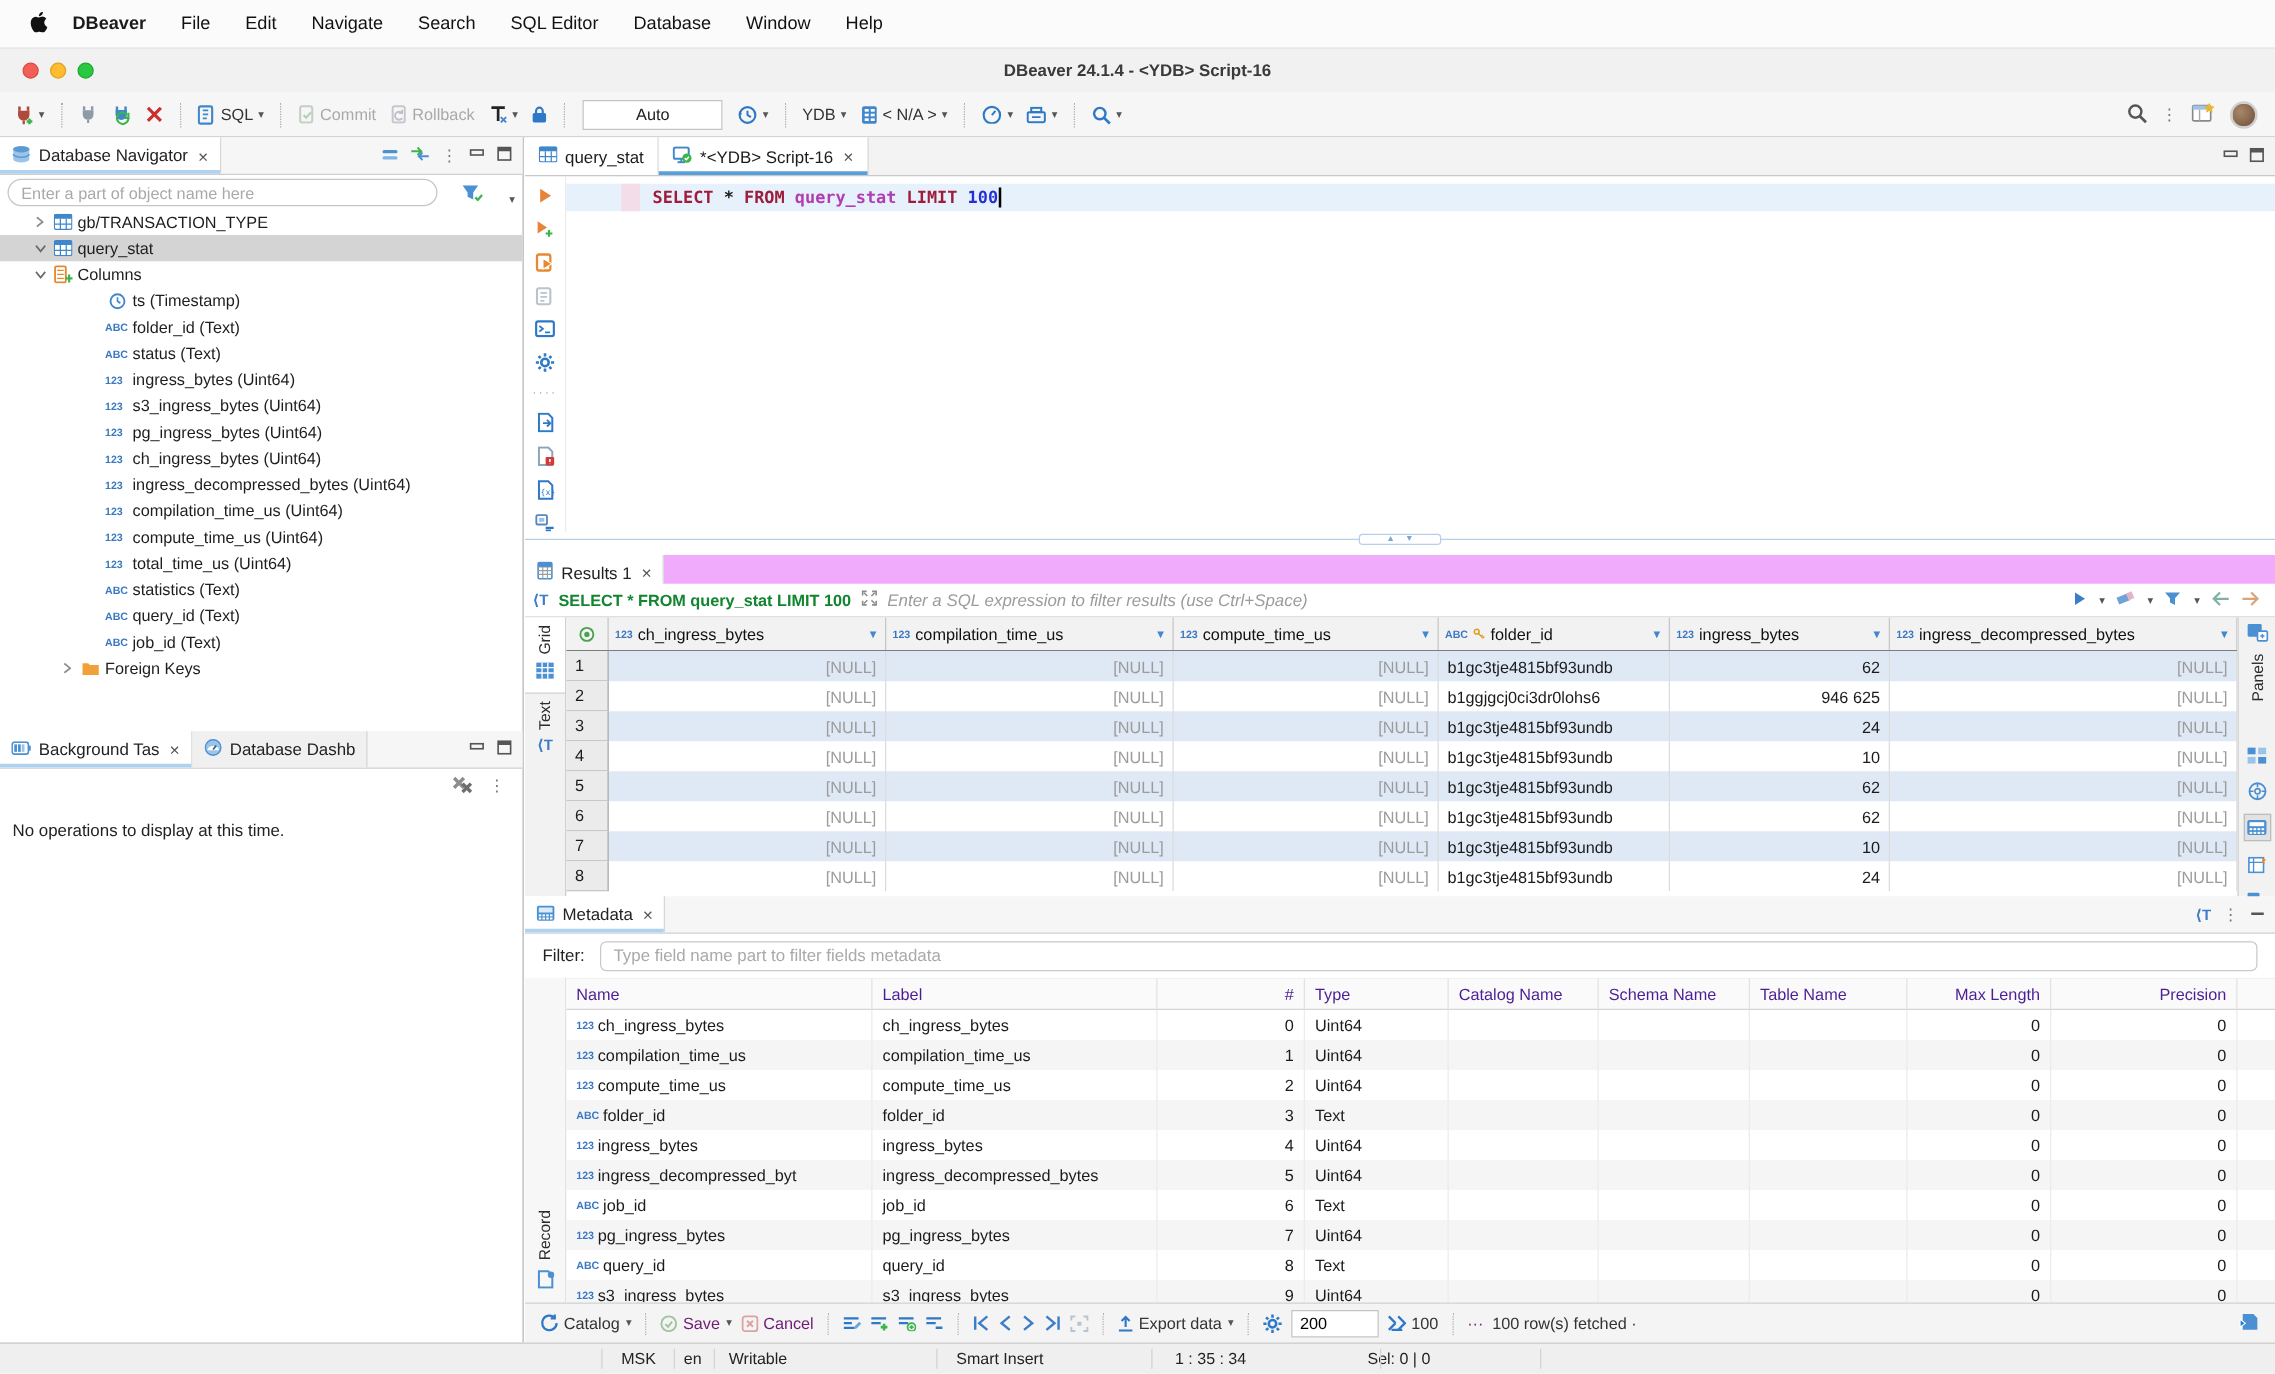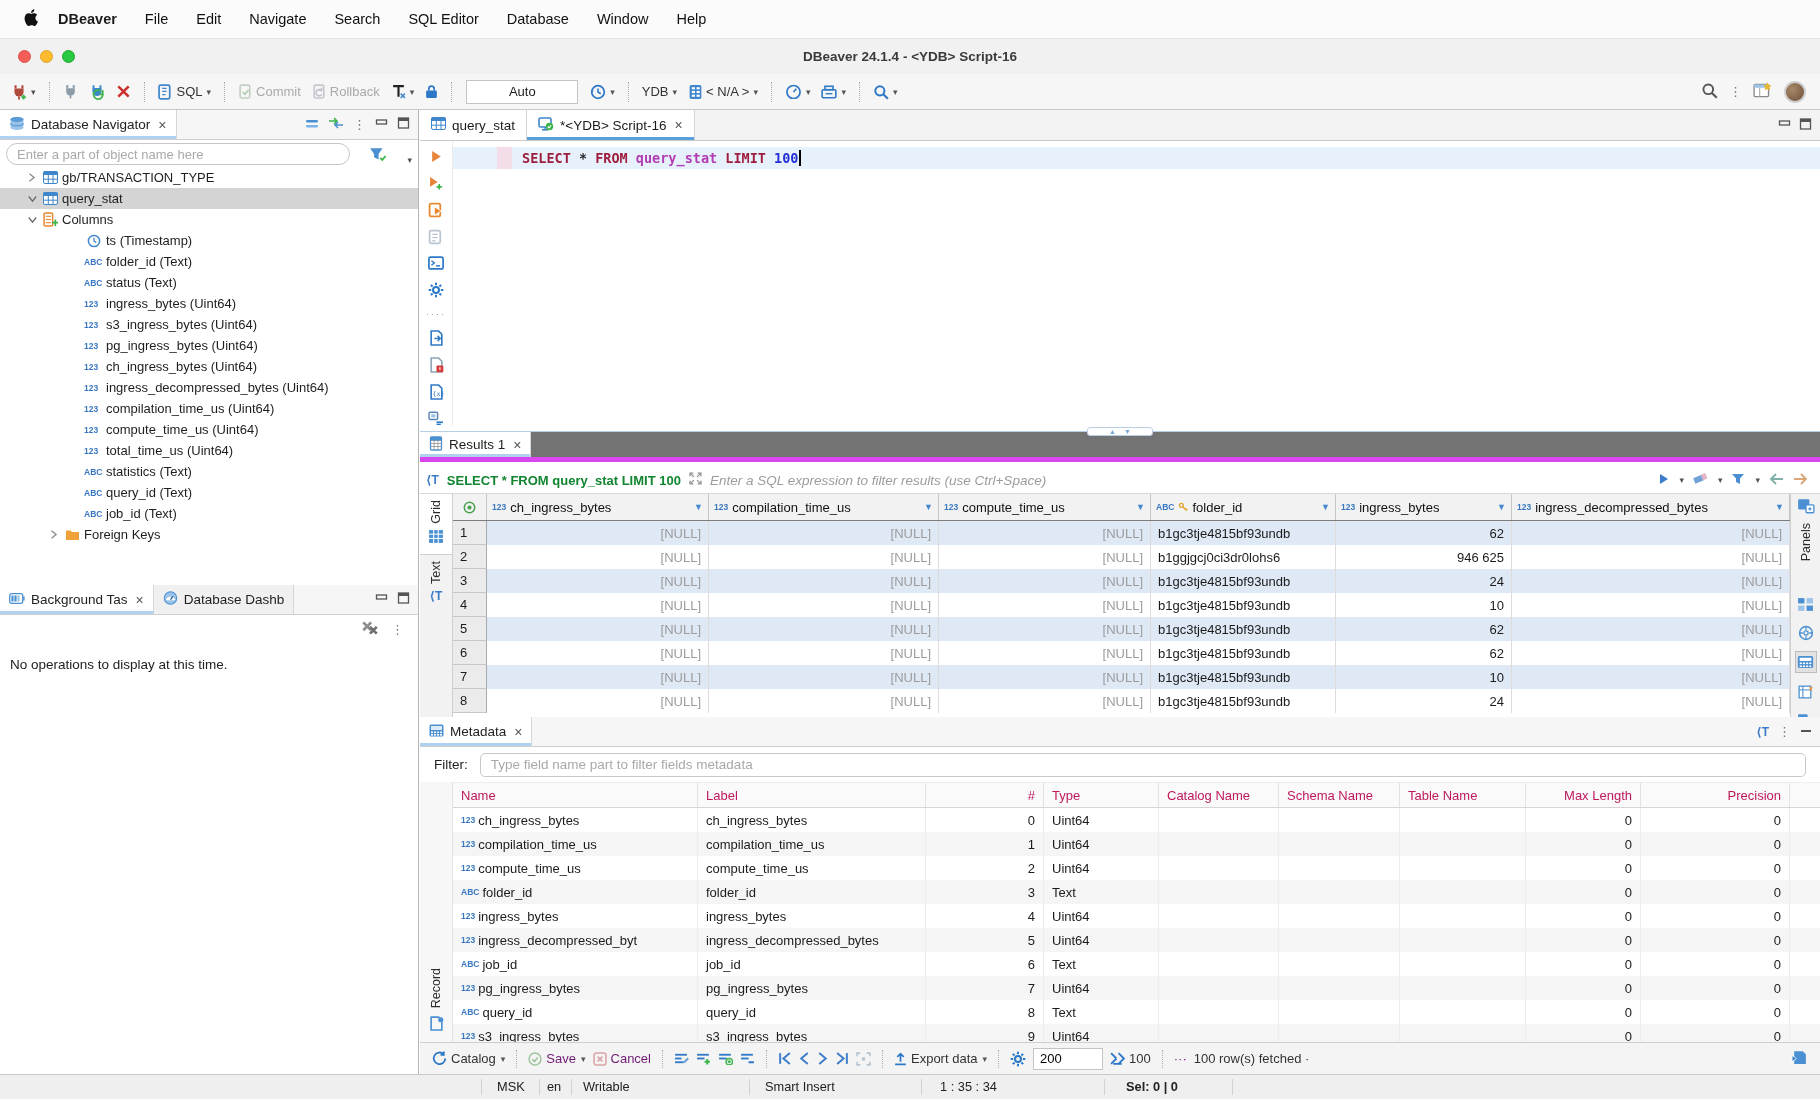--- a/index.html
+++ b/index.html
@@ -62,21 +62,21 @@
 .dotsep{color:#9a9a9a;font-size:9px;letter-spacing:2px}
 .codeline{position:absolute;left:33px;right:0;top:6px;height:22px;background:#e7f1fc;display:flex;align-items:center}
 .stmark{width:15px;height:22px;background:#f3dde9;margin-left:44px;flex:none}
 .code{font-family:"DejaVu Sans Mono","Liberation Mono",monospace;font-size:13.5px;font-weight:bold;margin-left:10px;display:flex;align-items:center;white-space:pre}
 .kw{color:#9e1c3c}.tbl{color:#b23cb2}.num{color:#2430d6}.star{color:#222}
 .caret{width:2px;height:16px;background:#000;margin-left:1px}
 .sash{position:absolute;top:316px;height:11px;left:0;right:0}
 .sash .line{position:absolute;top:5px;left:0;right:0;border-top:1px solid #b9cfe8}
 .pill{position:absolute;left:50%;transform:translateX(-50%);top:1px;width:66px;height:9px;background:#fff;border:1px solid #b9cfe8;border-radius:3px;display:flex;align-items:center;justify-content:center;gap:8px;z-index:2}
 .pill b{font-size:7px;color:#7aa6d4;line-height:1;font-weight:normal}
-.rtabbar{position:absolute;top:322px;height:30px;left:0;right:0;background:#737373;border-bottom:5px solid #d946ef;display:flex}
+.rtabbar{position:absolute;top:334px;height:30px;left:0;right:0;background:#f0abfc;border-bottom:2px solid #d946ef;display:flex}
 .filterbar{position:absolute;top:357px;height:27px;left:0;right:0;background:#fff;border-bottom:1px solid #d6d6d6;display:flex;align-items:center;padding:0 6px;gap:8px}
 .sqlT{color:#3d7cc9;font-size:12px;font-weight:bold;flex:none}
 .fquery{color:#11852f;font-size:13px;font-weight:600;white-space:nowrap}
 .fplace{color:#9c9c9c;font-style:italic;font-size:13.5px;white-space:nowrap;overflow:hidden}
 .fb-right{margin-left:auto;display:flex;align-items:center;gap:9px;padding-right:6px;flex:none}
 
 .gridzone{position:absolute;top:384px;height:223px;left:0;right:0;display:flex}
 .vstrip{width:33px;background:#f2f2f2}
 .vstrip.leftst{border-right:1px solid #cfcfcf}
 .vstrip.rightp{border-left:1px solid #cfcfcf;width:30px;display:flex;flex-direction:column;align-items:center;padding-top:4px;gap:6px}
@@ -100,21 +100,21 @@
 
 .metazone{position:absolute;top:607px;height:325px;left:0;right:0}
 .mtabbar{height:30px;background:#f6f6f6;border-bottom:1px solid #cfcfcf;display:flex;align-items:stretch}
 .mfilter{height:35px;display:flex;align-items:center;padding:0 14px;gap:12px}
 .mfilter label{font-size:13.5px;color:#222}
 .mfilter input{flex:1;height:24px;border:1px solid #c9c9c9;border-radius:5px;padding:0 10px;font-size:13.5px;outline:none}
 .metatable{position:absolute;top:65px;bottom:0;left:0;right:0;display:flex;overflow:hidden}
 .vstrip.record{border-right:1px solid #e2e2e2;display:flex;flex-direction:column;justify-content:flex-end;align-items:center;padding-bottom:8px;gap:8px;background:#f7f7f7}
 .metawrap{flex:1;overflow:hidden}
 #meta-header{display:flex;height:26px;background:#fafafa;border-bottom:1px solid #d5d5d5;border-top:1px solid #eee}
-.mh{font-size:13px;color:#be185d;display:flex;align-items:center;padding:0 8px;border-right:1px solid #e2e2e2;flex:none}
+.mh{font-size:13px;color:#4c1d95;display:flex;align-items:center;padding:0 8px;border-right:1px solid #e2e2e2;flex:none}
 .mh.r{justify-content:flex-end}
 .mrow{display:flex;height:24px}
 #meta-body .mrow:nth-child(even){background:#f5f5f5}
 .mcell{display:flex;align-items:center;padding:0 8px;font-size:13px;border-right:1px solid #ececec;white-space:nowrap;overflow:hidden;flex:none;gap:3px}
 .mcell.r{justify-content:flex-end}
 
 .restoolbar{position:absolute;top:932px;height:32px;left:0;right:0;background:#f4f4f4;border-top:1px solid #cfcfcf;display:flex;align-items:center;padding:0 12px;gap:7px;font-size:13px;color:#333}
 .rtsep{height:18px;border-left:1px dotted #b0b0b0;margin:0 4px}
 .fetchinput{width:70px;height:22px;border:1px solid #c4c4c4;background:#fff;padding:0 6px;font-size:13px;outline:none}
 .rb{display:flex;align-items:center;gap:4px}
@@ -1231,21 +1231,21 @@
           </svg></span>
     </div>
   </div>
 
   <footer class="statusbar" id="statusbar">
       <span class="sseg" style="left: 497px;">MSK</span>
       <span class="sseg" style="left: 547px;">en</span>
       <span class="sseg" style="left: 583px;">Writable</span>
       <span class="sseg" style="left: 765px;">Smart Insert</span>
       <span class="sseg" style="left: 940px;">1 : 35 : 34</span>
-      <span class="sseg" style="left: 1126px; font-weight: bold;">Sel: 0 | 0</span>
+      <span class="sseg" style="left: 1094px;">Sel: 0 | 0</span>
       <span class="ssep" style="left: 481px;"></span>
       <span class="ssep" style="left: 539px;"></span>
       <span class="ssep" style="left: 571px;"></span>
       <span class="ssep" style="left: 749px;"></span>
       <span class="ssep" style="left: 921px;"></span>
       <span class="ssep" style="left: 1104px;"></span>
       <span class="ssep" style="left: 1232px;"></span>
     </footer>
 </div>
 

